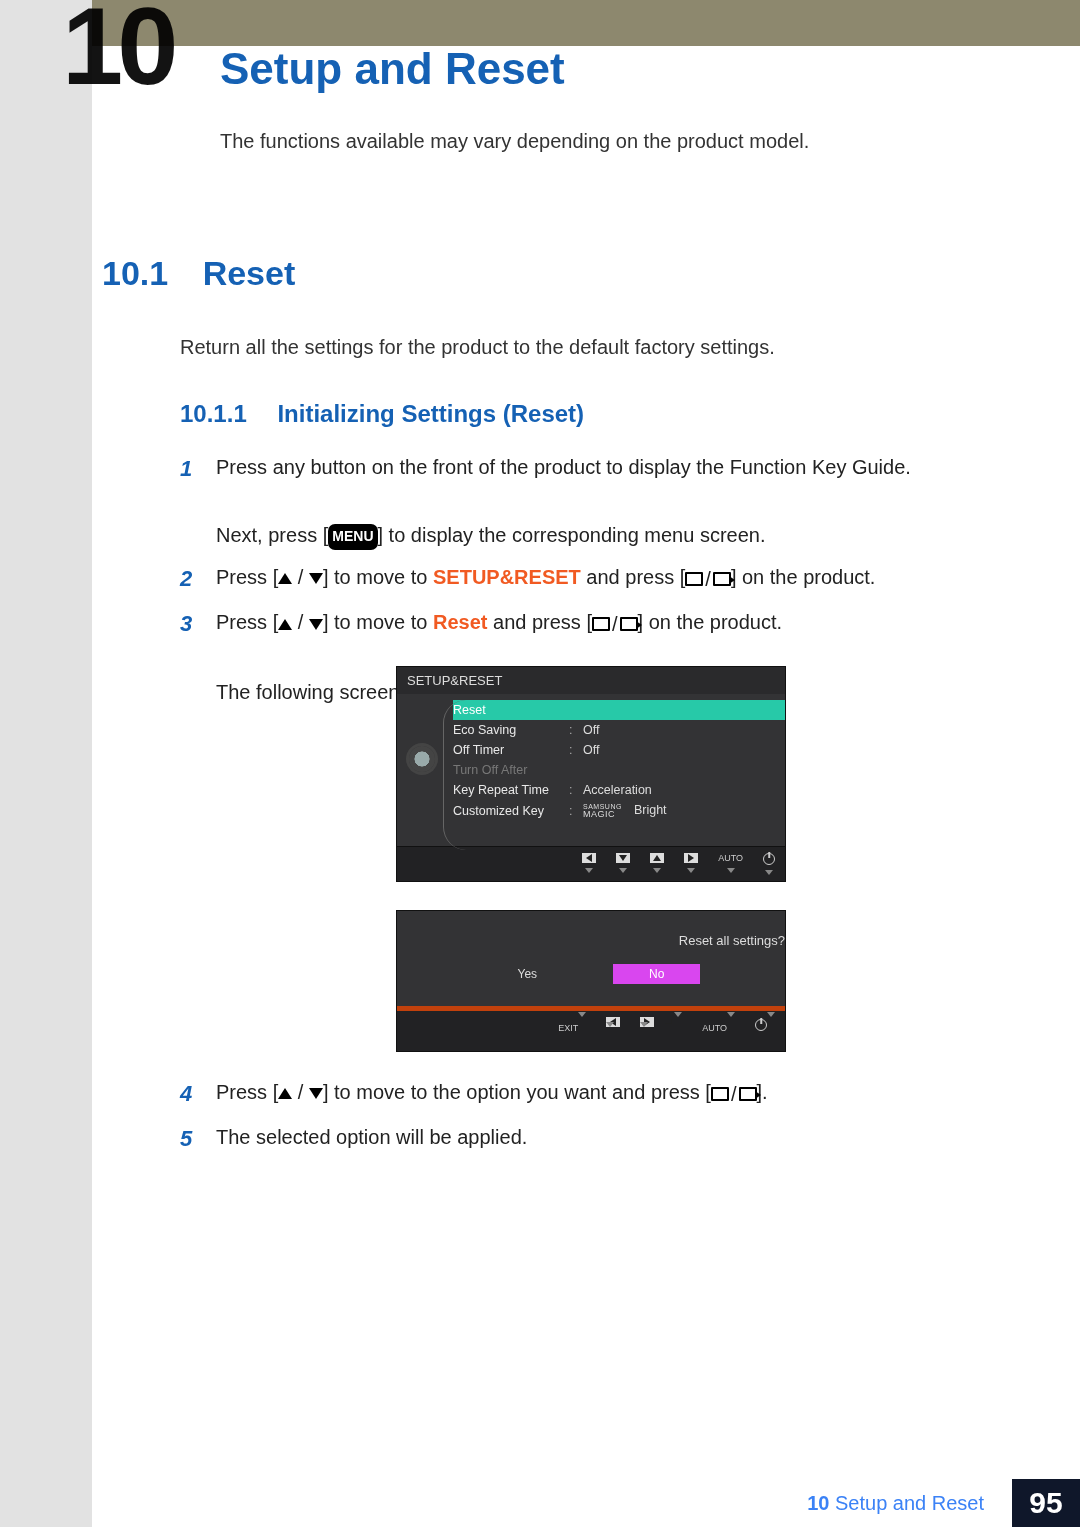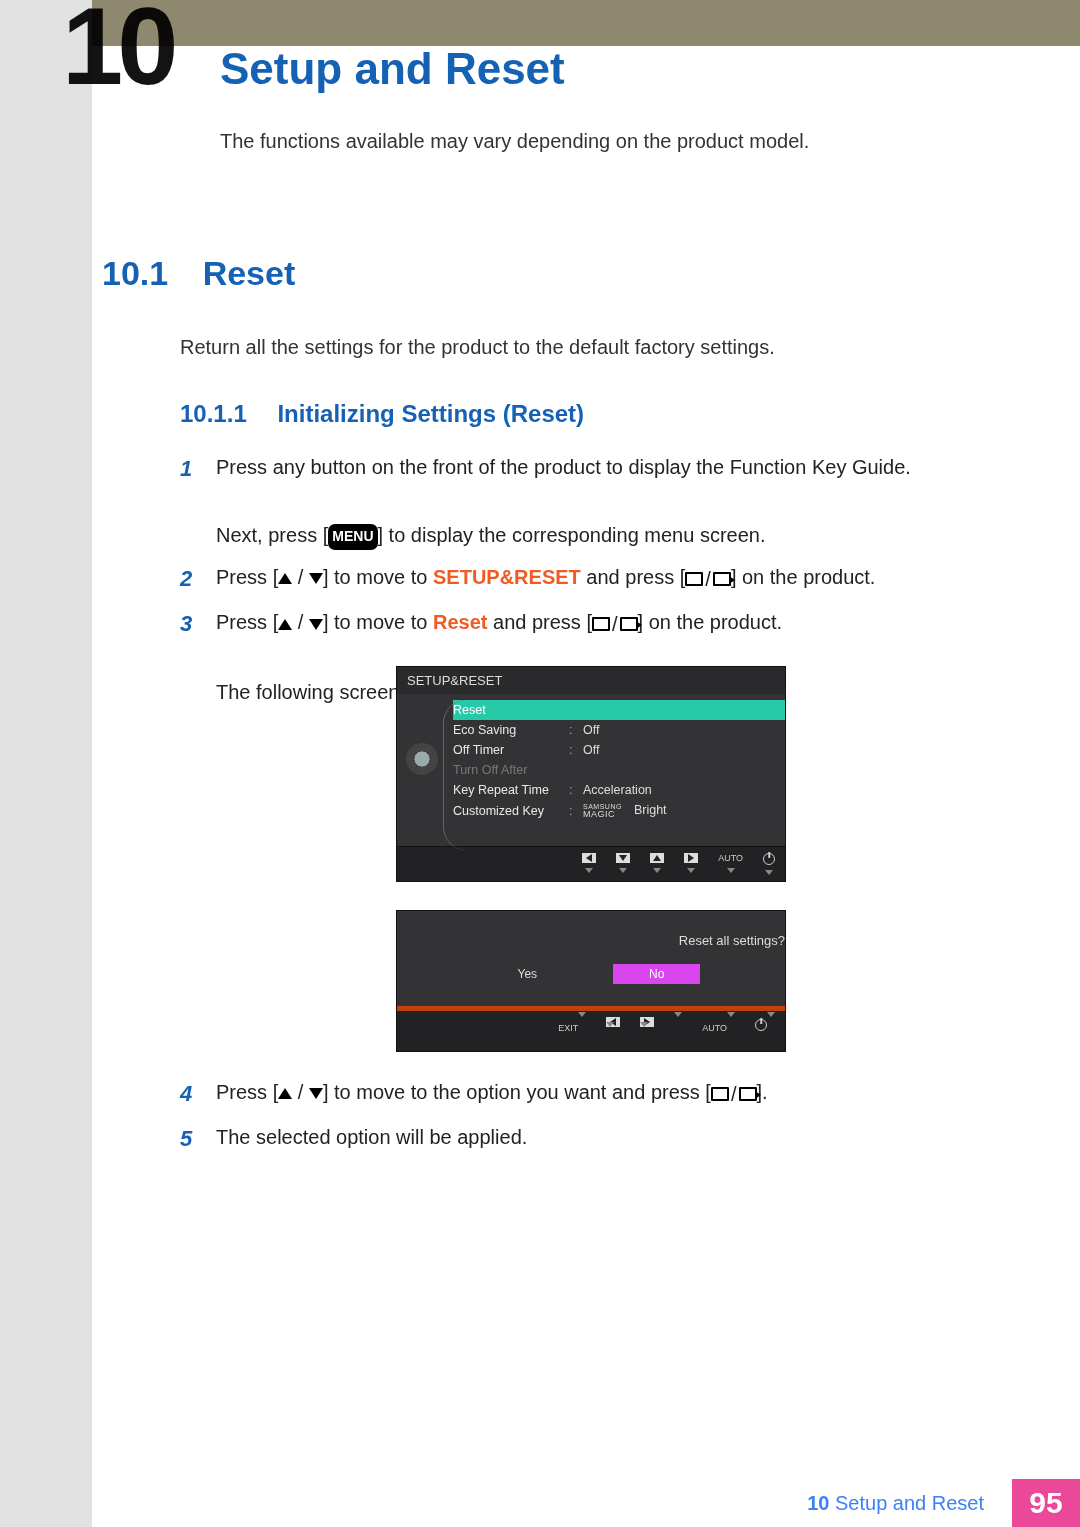--- a/index.html
+++ b/index.html
@@ -55,21 +55,21 @@
 .dialog-q{text-align:right;color:#ddd;font-size:13px;padding:22px 0 16px}
 .dialog-opts{display:flex;justify-content:center;gap:40px;padding-bottom:22px}
 .dopt{font-size:12px;color:#ddd;padding:3px 36px;text-align:center}
 .dopt.sel{background:#d946ef;color:#fff}
 .dialog-footer{background:#222224;display:flex;justify-content:flex-end;padding:6px 10px;gap:20px;border-top:5px solid #c2410c}
 .magic{font-size:9px;line-height:1;letter-spacing:0.5px;display:inline-block;vertical-align:middle;margin-right:12px}
 .magic .s{display:block;font-size:7px}
 .steps2{position:absolute;left:180px;top:1075px;right:80px}
 .footer{position:absolute;left:92px;right:0;bottom:0;height:48px;display:flex;align-items:center;justify-content:flex-end;padding-right:0}
 .footer-text{font-size:20px;color:#3b82f6;margin-right:28px}
-.footer-page{background:#ec4899;color:#fff;font-weight:700;font-size:30px;width:68px;height:48px;display:flex;align-items:center;justify-content:center}
+.footer-page{background:#0f172a;color:#fff;font-weight:700;font-size:30px;width:68px;height:48px;display:flex;align-items:center;justify-content:center}
 .pwr{width:10px;height:10px;border:1.5px solid #ccc;border-radius:50%;position:relative;display:inline-block}
 .pwr::after{content:"";position:absolute;left:50%;top:-2px;width:1.5px;height:6px;background:#ccc;transform:translateX(-50%)}
 .enter-ico{width:14px;height:10px;background:#ddd;position:relative}
 .enter-ico::after{content:"";position:absolute;right:2px;top:2px;width:6px;height:4px;border-right:1.5px solid #222;border-bottom:1.5px solid #222}
 </style>
 </head>
 <body>
 <div class="page">
 
 <div class="sidebar"></div>

